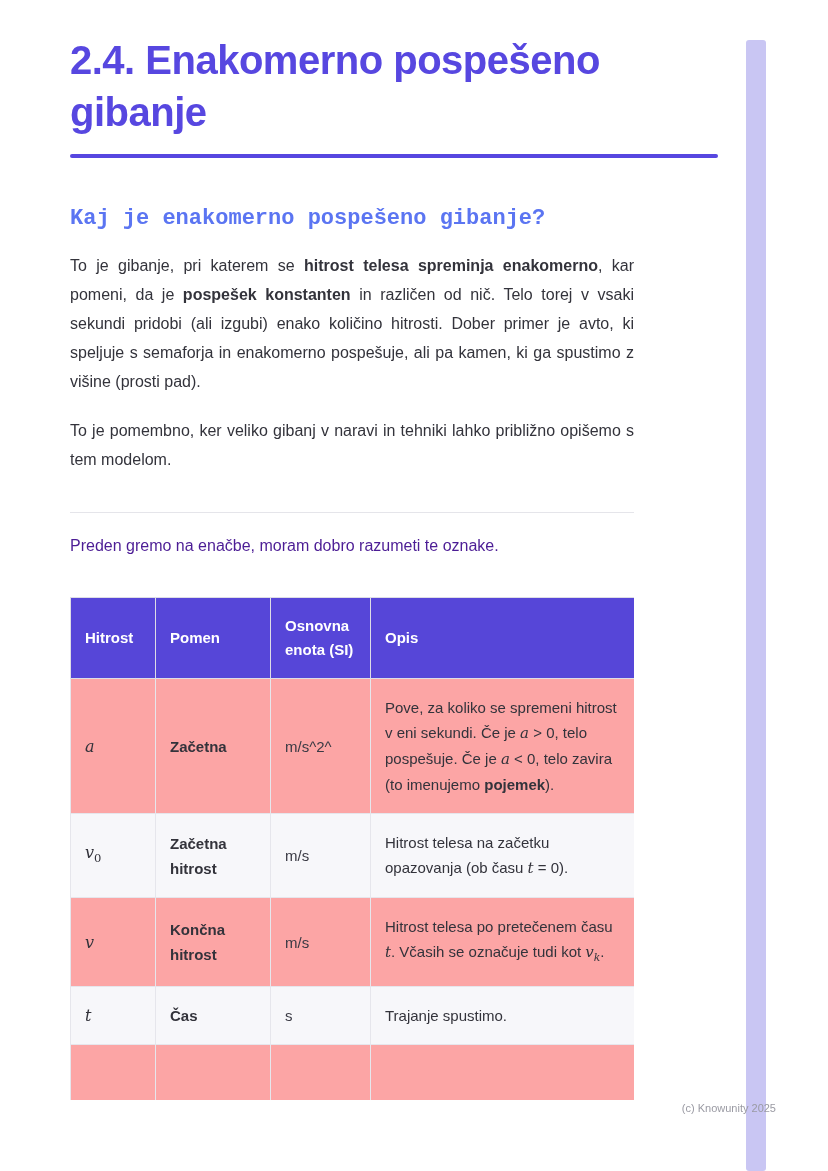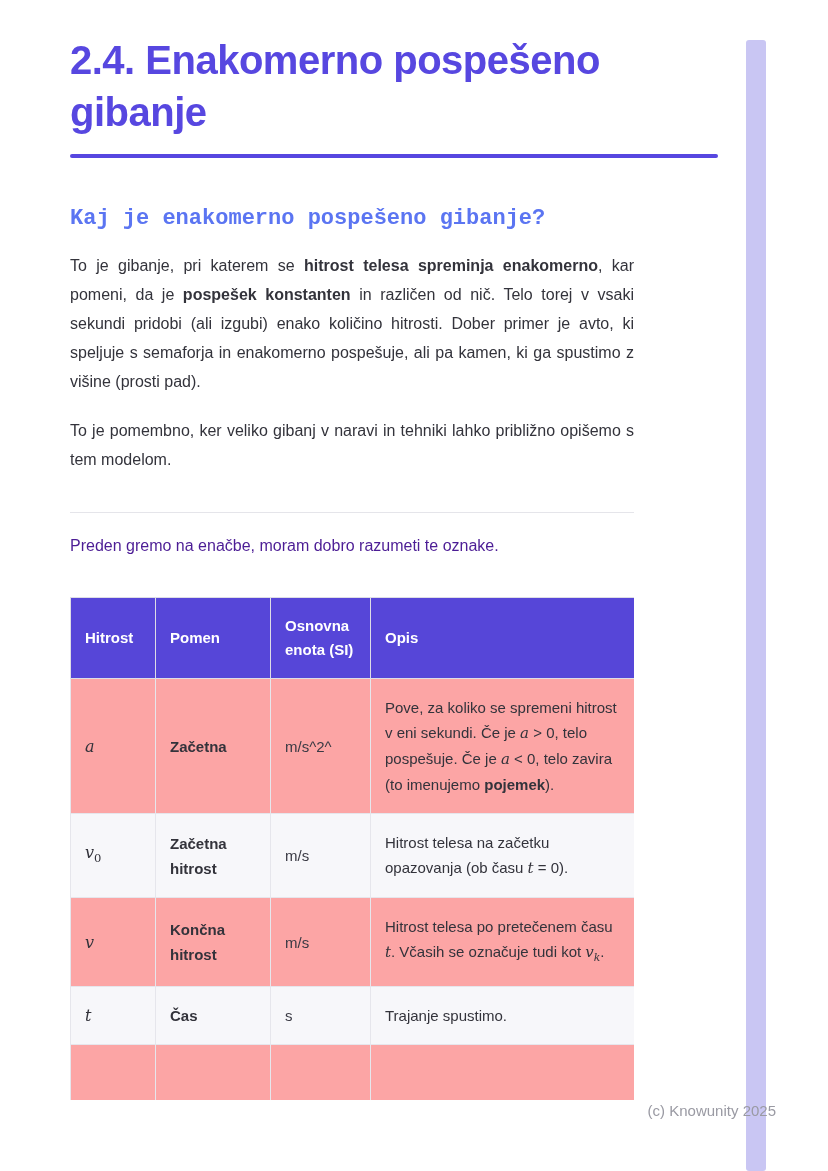--- a/index.html
+++ b/index.html
@@ -98,21 +98,21 @@
   .cell-symbol { font-size:16px; }
   .cell-pomen { font-weight:700; }
   .cell-enota { color:#3a3a44;margin-top:8px; }
   .cell-opis { font-size:15px; color:#33333b; }
   .serif { font-family:"DejaVu Serif", serif; }
   sub { font-size:0.72em; }
   .footer {
     position:absolute;
     top:1102px;
     right:52px;
-    font-size:15px;
+    font-size:11px;
     color:#9a9aa3;
     z-index:3;
   }
 </style>
 </head>
 <body>
 
 <div class="side-strip"></div>
 
 <div class="content">

